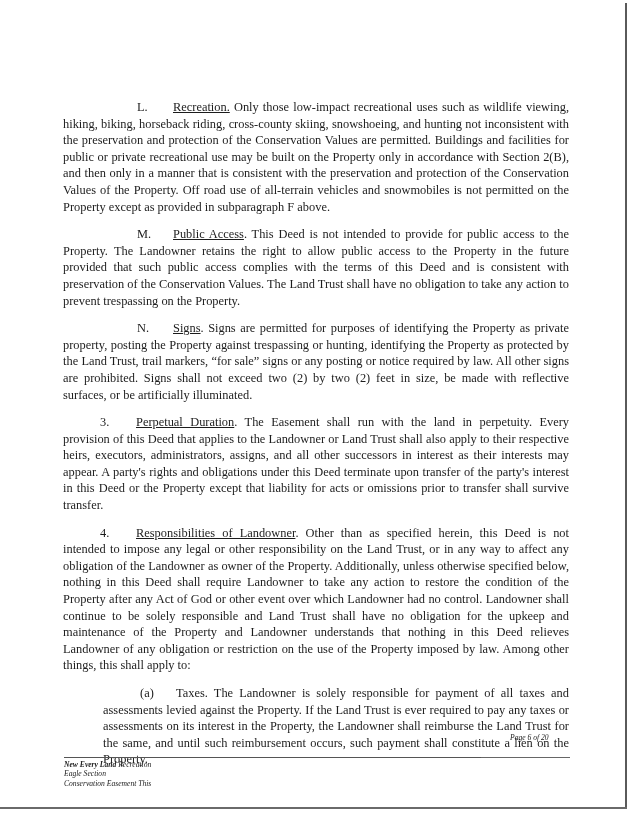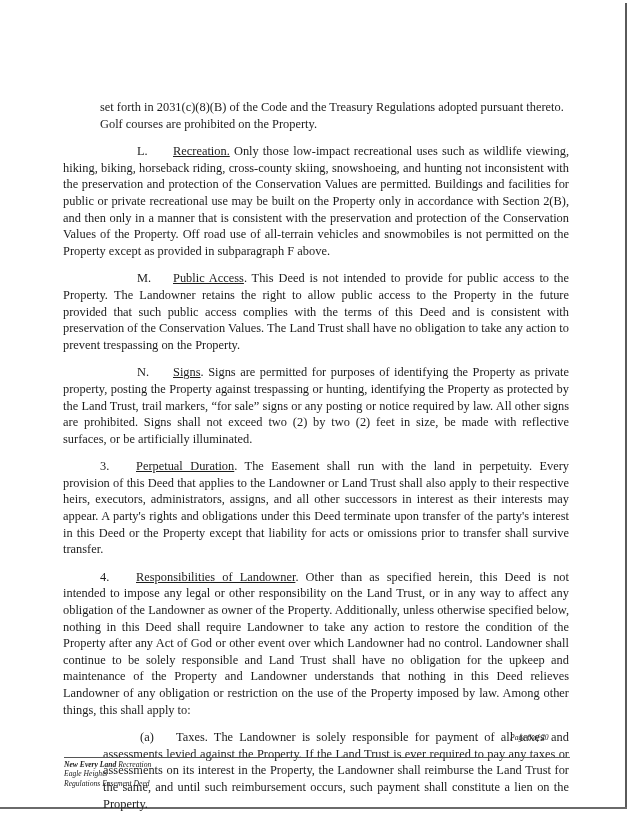--- a/index.html
+++ b/index.html
@@ -93,38 +93,37 @@
   .b { font-weight: bold; }
 </style>
 </head>
 <body>
 
 <div class="page-edge-right"></div>
 <div class="page-edge-bottom"></div>
 
 <div class="content">
 
-  <p class="para cont">set forth in 2031(c)(8)(B) of the Code and the Treasury Regulations adopted pursuant thereto. Golf courses are prohibited on the Property.</p>
 
   <p class="para"><span class="lead num-l2">L.</span><span class="u">Recreation.</span><span> Only those low-impact recreational uses such as wildlife viewing, hiking, biking, horseback riding, cross-county skiing, snowshoeing, and hunting not inconsistent with the preservation and protection of the Conservation Values are permitted.  Buildings and facilities for public or private recreational use may be built on the Property only in accordance with Section 2(B), and then only in a manner that is consistent with the preservation and protection of the Conservation Values of the Property.  Off road use of all-terrain vehicles and snowmobiles is not permitted on the Property except as provided in subparagraph F above.</span></p>
 
   <p class="para"><span class="lead num-l2">M.</span><span class="u">Public Access</span><span>.  This Deed is not intended to provide for public access to the Property.  The Landowner retains the right to allow public access to the Property in the future provided that such public access complies with the terms of this Deed and is consistent with preservation of the Conservation Values.  The Land Trust shall have no obligation to take any action to prevent trespassing on the Property.</span></p>
 
   <p class="para"><span class="lead num-l2">N.</span><span class="u">Signs</span><span>.  Signs are permitted for purposes of identifying the Property as private property, posting the Property against trespassing or hunting, identifying the Property as protected by the Land Trust, trail markers, “for sale” signs or any posting or notice required by law.  All other signs are prohibited.  Signs shall not exceed two (2) by two (2) feet in size, be made with reflective surfaces, or be artificially illuminated.</span></p>
 
   <p class="para"><span class="lead num-l1">3.</span><span class="u">Perpetual Duration</span><span>.  The Easement shall run with the land in perpetuity.  Every provision of this Deed that applies to the Landowner or Land Trust shall also apply to their respective heirs, executors, administrators, assigns, and all other successors in interest as their interests may appear.  A party's rights and obligations under this Deed terminate upon transfer of the party's interest in this Deed or the Property except that liability for acts or omissions prior to transfer shall survive transfer.</span></p>
 
   <p class="para"><span class="lead num-l1">4.</span><span class="u">Responsibilities of Landowner</span><span>.  Other than as specified herein, this Deed is not intended to impose any legal or other responsibility on the Land Trust, or in any way to affect any obligation of the Landowner as owner of the Property.  Additionally, unless otherwise specified below, nothing in this Deed shall require Landowner to take any action to restore the condition of the Property after any Act of God or other event over which Landowner had no control.  Landowner shall continue to be solely responsible and Land Trust shall have no obligation for the upkeep and maintenance of the Property and Landowner understands that nothing in this Deed relieves Landowner of any obligation or restriction on the use of the Property imposed by law.  Among other things, this shall apply to:</span></p>
 
   <p class="para sub"><span class="lead num-sub">(a)</span><span class="i">Taxes</span><span>.  The Landowner is solely responsible for payment of all taxes and assessments levied against the Property.  If the Land Trust is ever required to pay any taxes or assessments on its interest in the Property, the Landowner shall reimburse the Land Trust for the same, and until such reimbursement occurs, such payment shall constitute a lien on the Property.</span></p>
 
 </div>
 
 <div class="footer-rule"></div>
 <div class="footer-rule-r"></div>
 
 <div class="footer-left">
   <div><span class="b">New Every Land</span><span> Recreation</span></div>
-  <div>Eagle Heights</div>
-  <div>Regulations Easement Deed</div>
+  <div>Eagle Section</div>
+  <div>Conservation Easement This</div>
 </div>
 
 <div class="footer-right">Page 6 of 20</div>
 
 </body></html>

